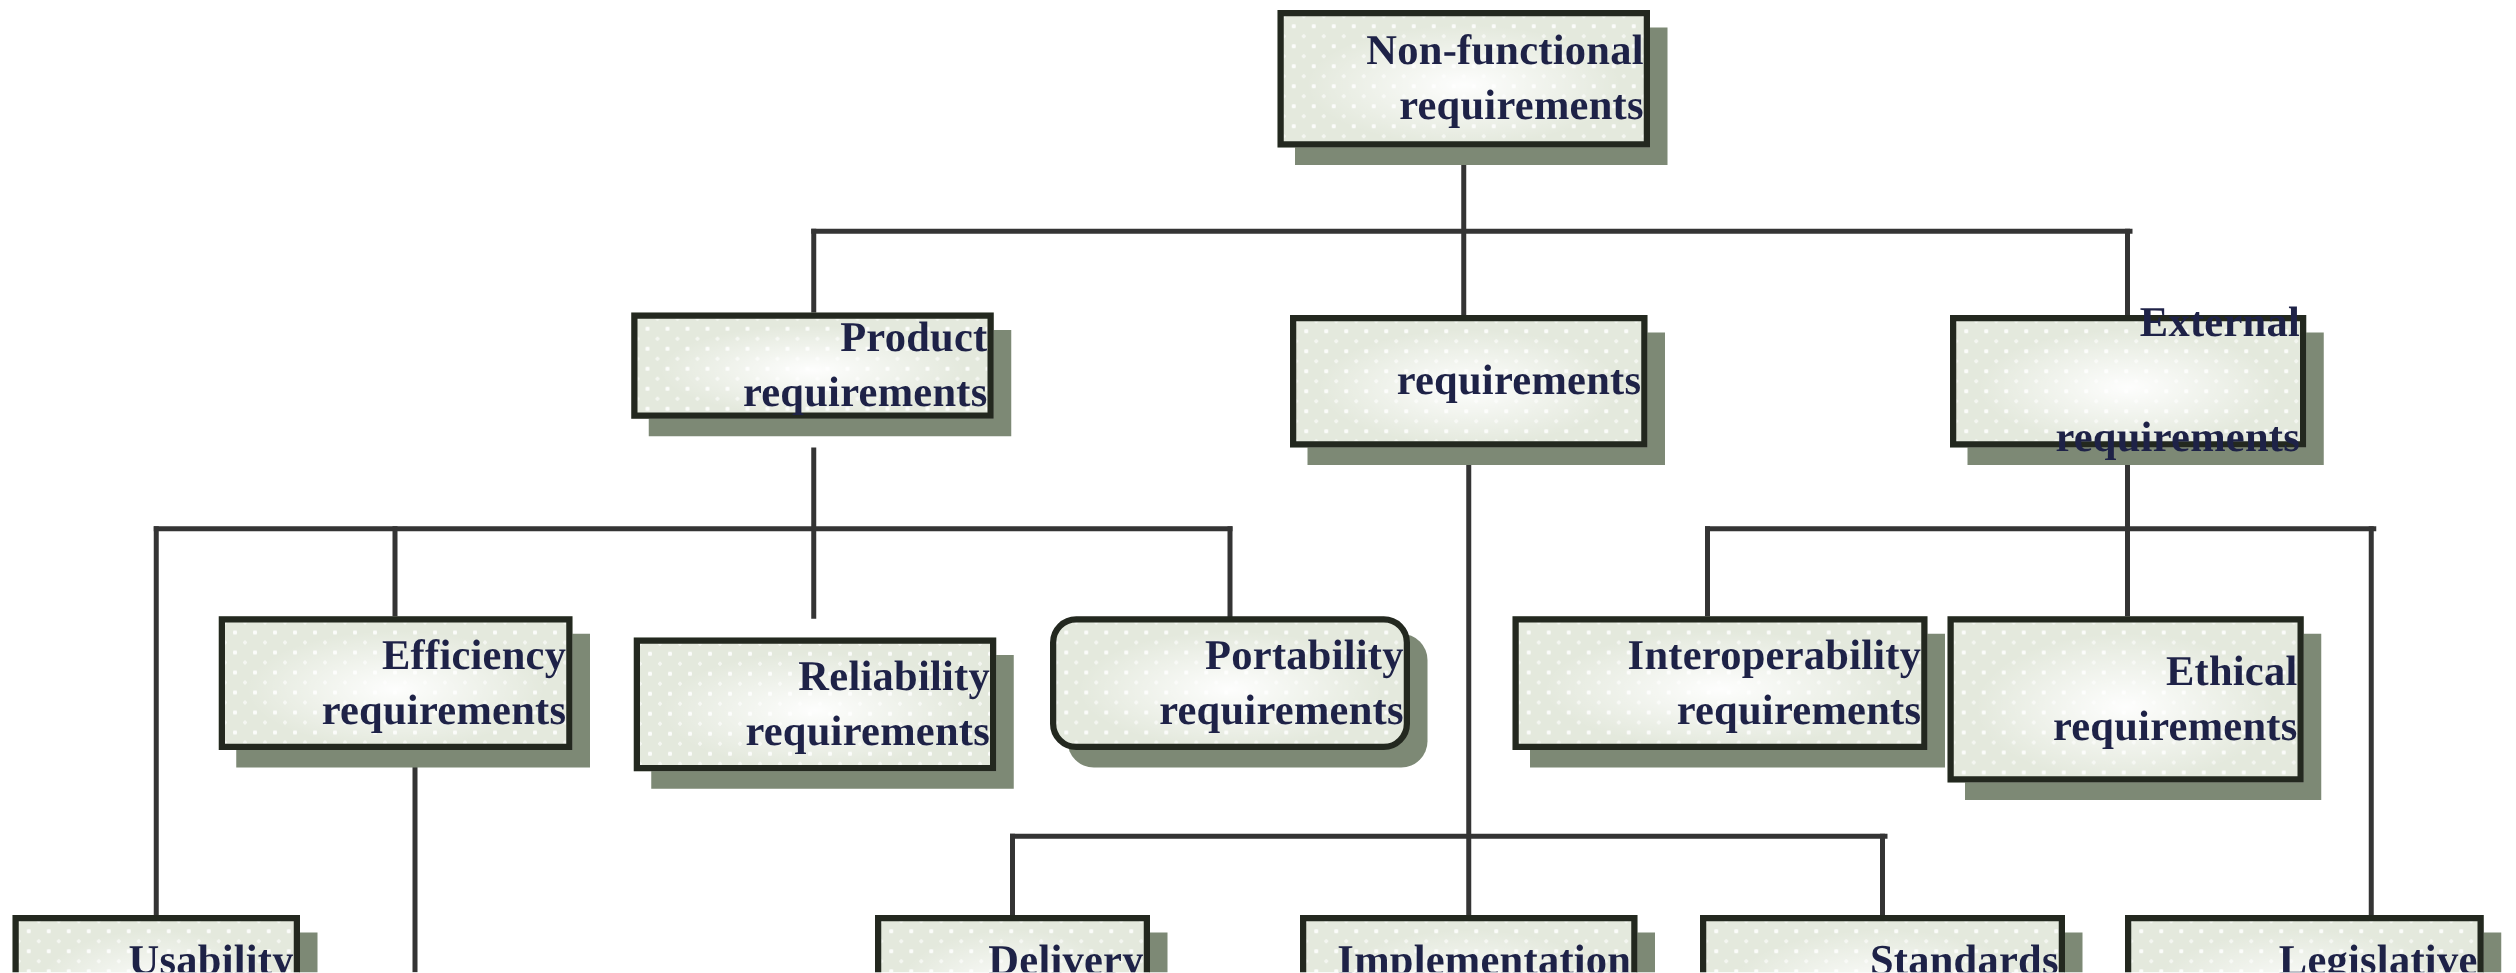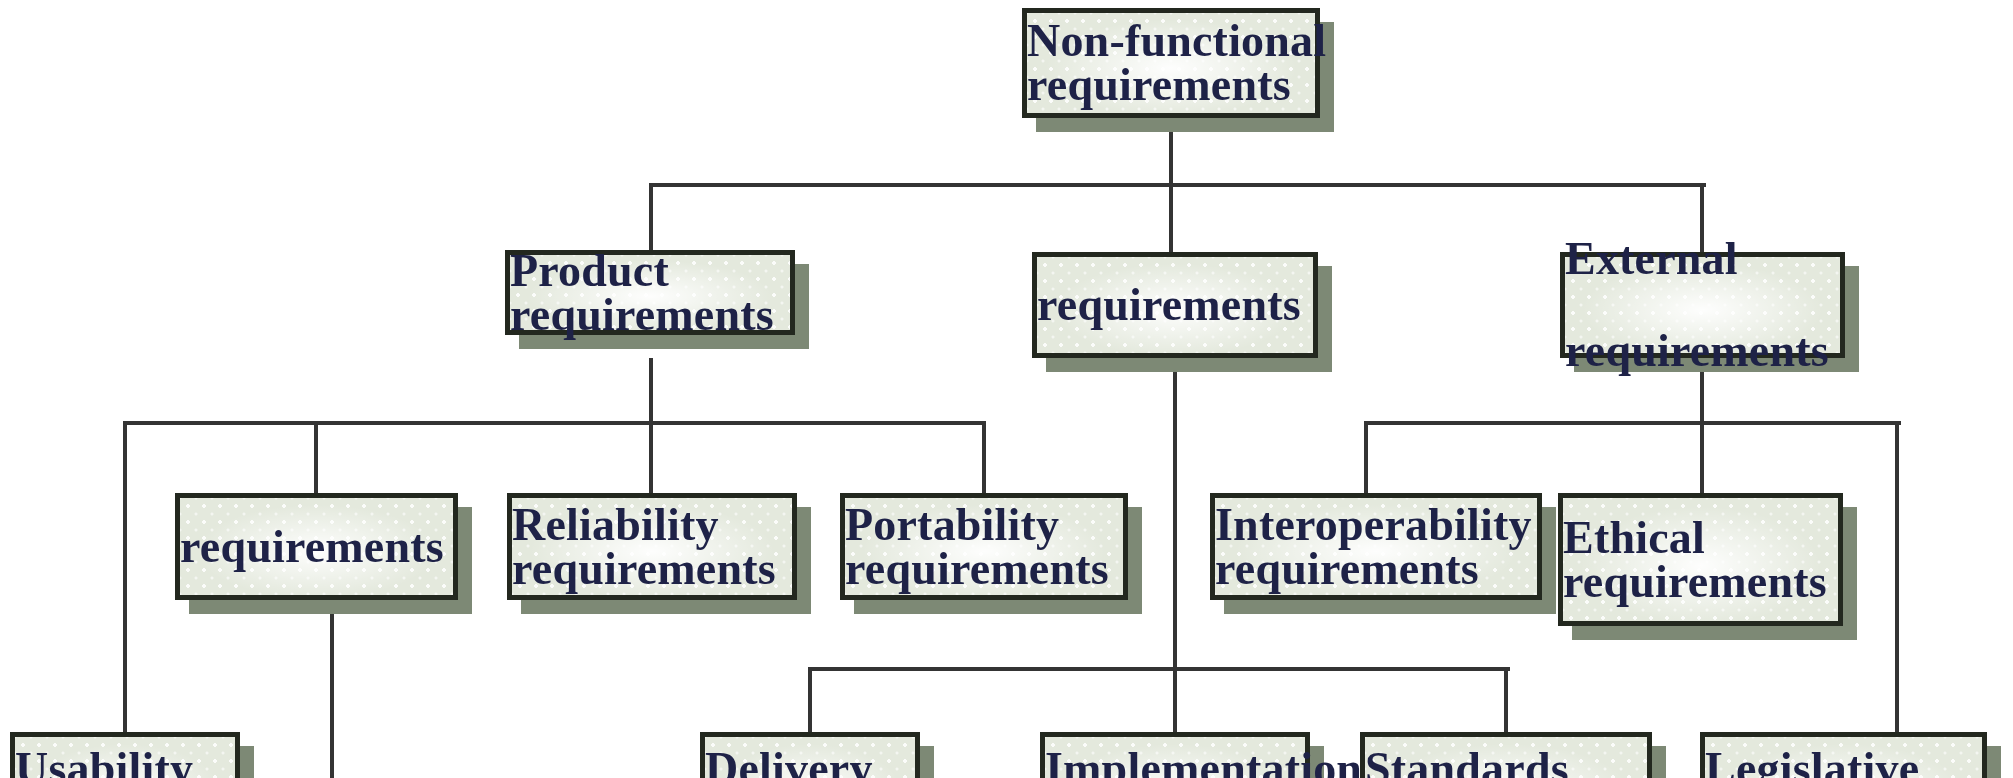--- a/index.html
+++ b/index.html
@@ -22,25 +22,25 @@
     background-color: #e4e9dd;
     background-image:
       radial-gradient(ellipse at 50% 55%, rgba(255,255,255,0.95) 0%, rgba(255,255,255,0) 62%),
       radial-gradient(circle, rgba(255,255,255,0.85) 1.6px, rgba(255,255,255,0) 1.9px),
       radial-gradient(circle, rgba(255,255,255,0.6) 1.4px, rgba(255,255,255,0) 1.7px);
     background-size: 100% 100%, 16px 16px, 16px 16px;
     background-position: 0 0, 0 0, 8px 8px;
     box-shadow: 14px 14px 0 0 #7d8975;
     display: flex;
     flex-direction: column;
-    align-items: flex-start;
+    align-items: flex-end;
     justify-content: center;
     text-align: center;
     color: #1e2247;
-    font-size: 46px;
+    font-size: 34px;
     font-weight: 600;
     line-height: 44px;
     letter-spacing: 0.2px;
   }
   .node.cut {
     justify-content: flex-start;
     padding-top: 10px;
   }
   .node span { display: block; white-space: nowrap; }
   .edge {
@@ -87,27 +87,28 @@
   </div>
   <div class="node" style="left:1032px; top:252px; width:286px; height:106px;">
     <span>requirements</span>
   </div>
   <div class="node" style="left:1560px; top:252px; width:285px; height:106px;gap:48px;">
     <span>External</span>
     <span>requirements</span>
   </div>
 
   <div class="node" style="left:175px; top:493px; width:283px; height:107px;">
+    <span>Efficiency</span>
     <span>requirements</span>
   </div>
-  <div class="node" style="left:507px; top:493px; width:290px; height:107px;">
+  <div class="node" style="left:507px; top:510px; width:290px; height:107px;">
     <span>Reliability</span>
     <span>requirements</span>
   </div>
-  <div class="node" style="left:840px; top:493px; width:288px; height:107px;">
+  <div class="node" style="left:840px; top:493px; width:288px; height:107px;border-radius:21px;">
     <span>Portability</span>
     <span>requirements</span>
   </div>
   <div class="node" style="left:1210px; top:493px; width:332px; height:107px;">
     <span>Interoperability</span>
     <span>requirements</span>
   </div>
   <div class="node" style="left:1558px; top:493px; width:285px; height:133px;">
     <span>Ethical</span>
     <span>requirements</span>

